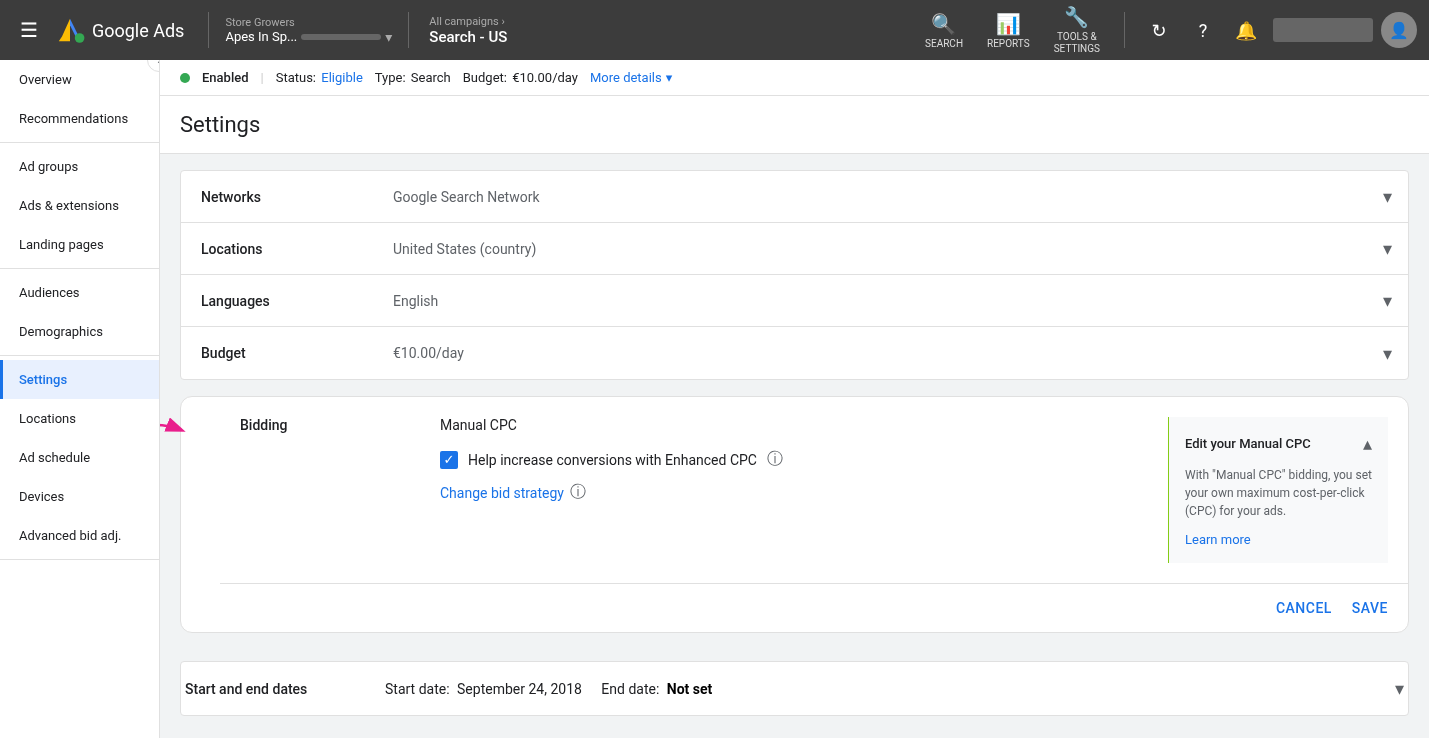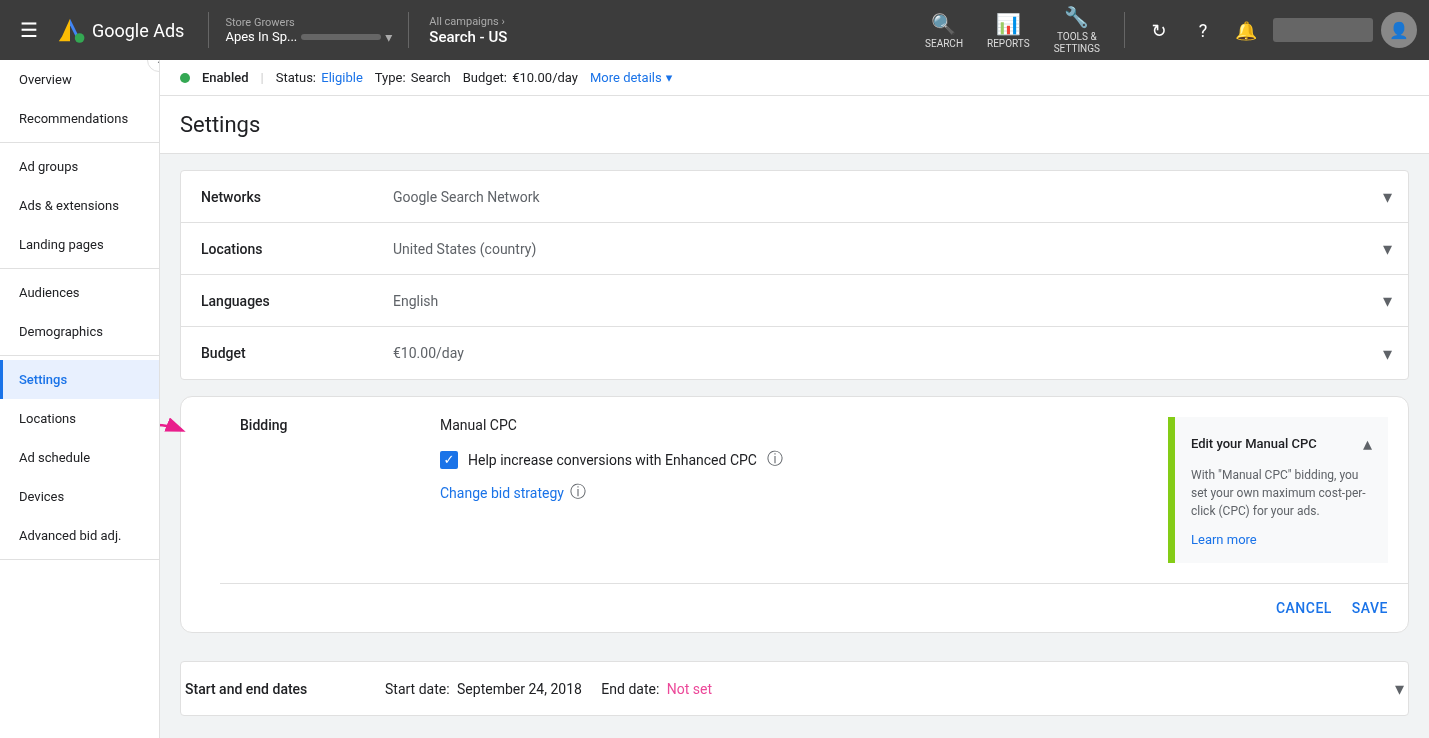--- a/index.html
+++ b/index.html
@@ -178,21 +178,21 @@
       color: #fff; font-size: 13px;
       cursor: pointer;
     }
     .checkbox-label { font-size: 14px; color: #202124; }
     .help-icon { color: #5f6368; font-size: 16px; cursor: pointer; }
     .change-bid-link { color: #1a73e8; cursor: pointer; font-size: 14px; display: flex; align-items: center; gap: 6px; }
 
     .bidding-right {
       width: 220px;
       background: #f8f9fa;
-      border-left: 7px solid #84cc16;
+      border-left: 1px solid #84cc16;
       padding: 16px;
       display: flex;
       flex-direction: column;
       gap: 12px;
       flex-shrink: 0;
     }
     .bidding-right-header {
       display: flex;
       align-items: center;
       justify-content: space-between;
@@ -468,19 +468,19 @@
       </div>
 
     </div>
 
     <div class="dates-card">
       <div class="dates-label">Start and end dates</div>
       <div class="dates-value">
         <span>Start date:</span>
         <span style="color:#202124;margin-left:4px;margin-right:16px;">September 24, 2018</span>
         <span>End date:</span>
-        <span style="color:#ec4899;margin-left:4px;">Not set</span>
+        <span style="color:#000000;margin-left:4px;font-weight:bold;">Not set</span>
       </div>
       <div class="dates-chevron">▾</div>
     </div>
 
   </div>
 </div>
 
 </body></html>

